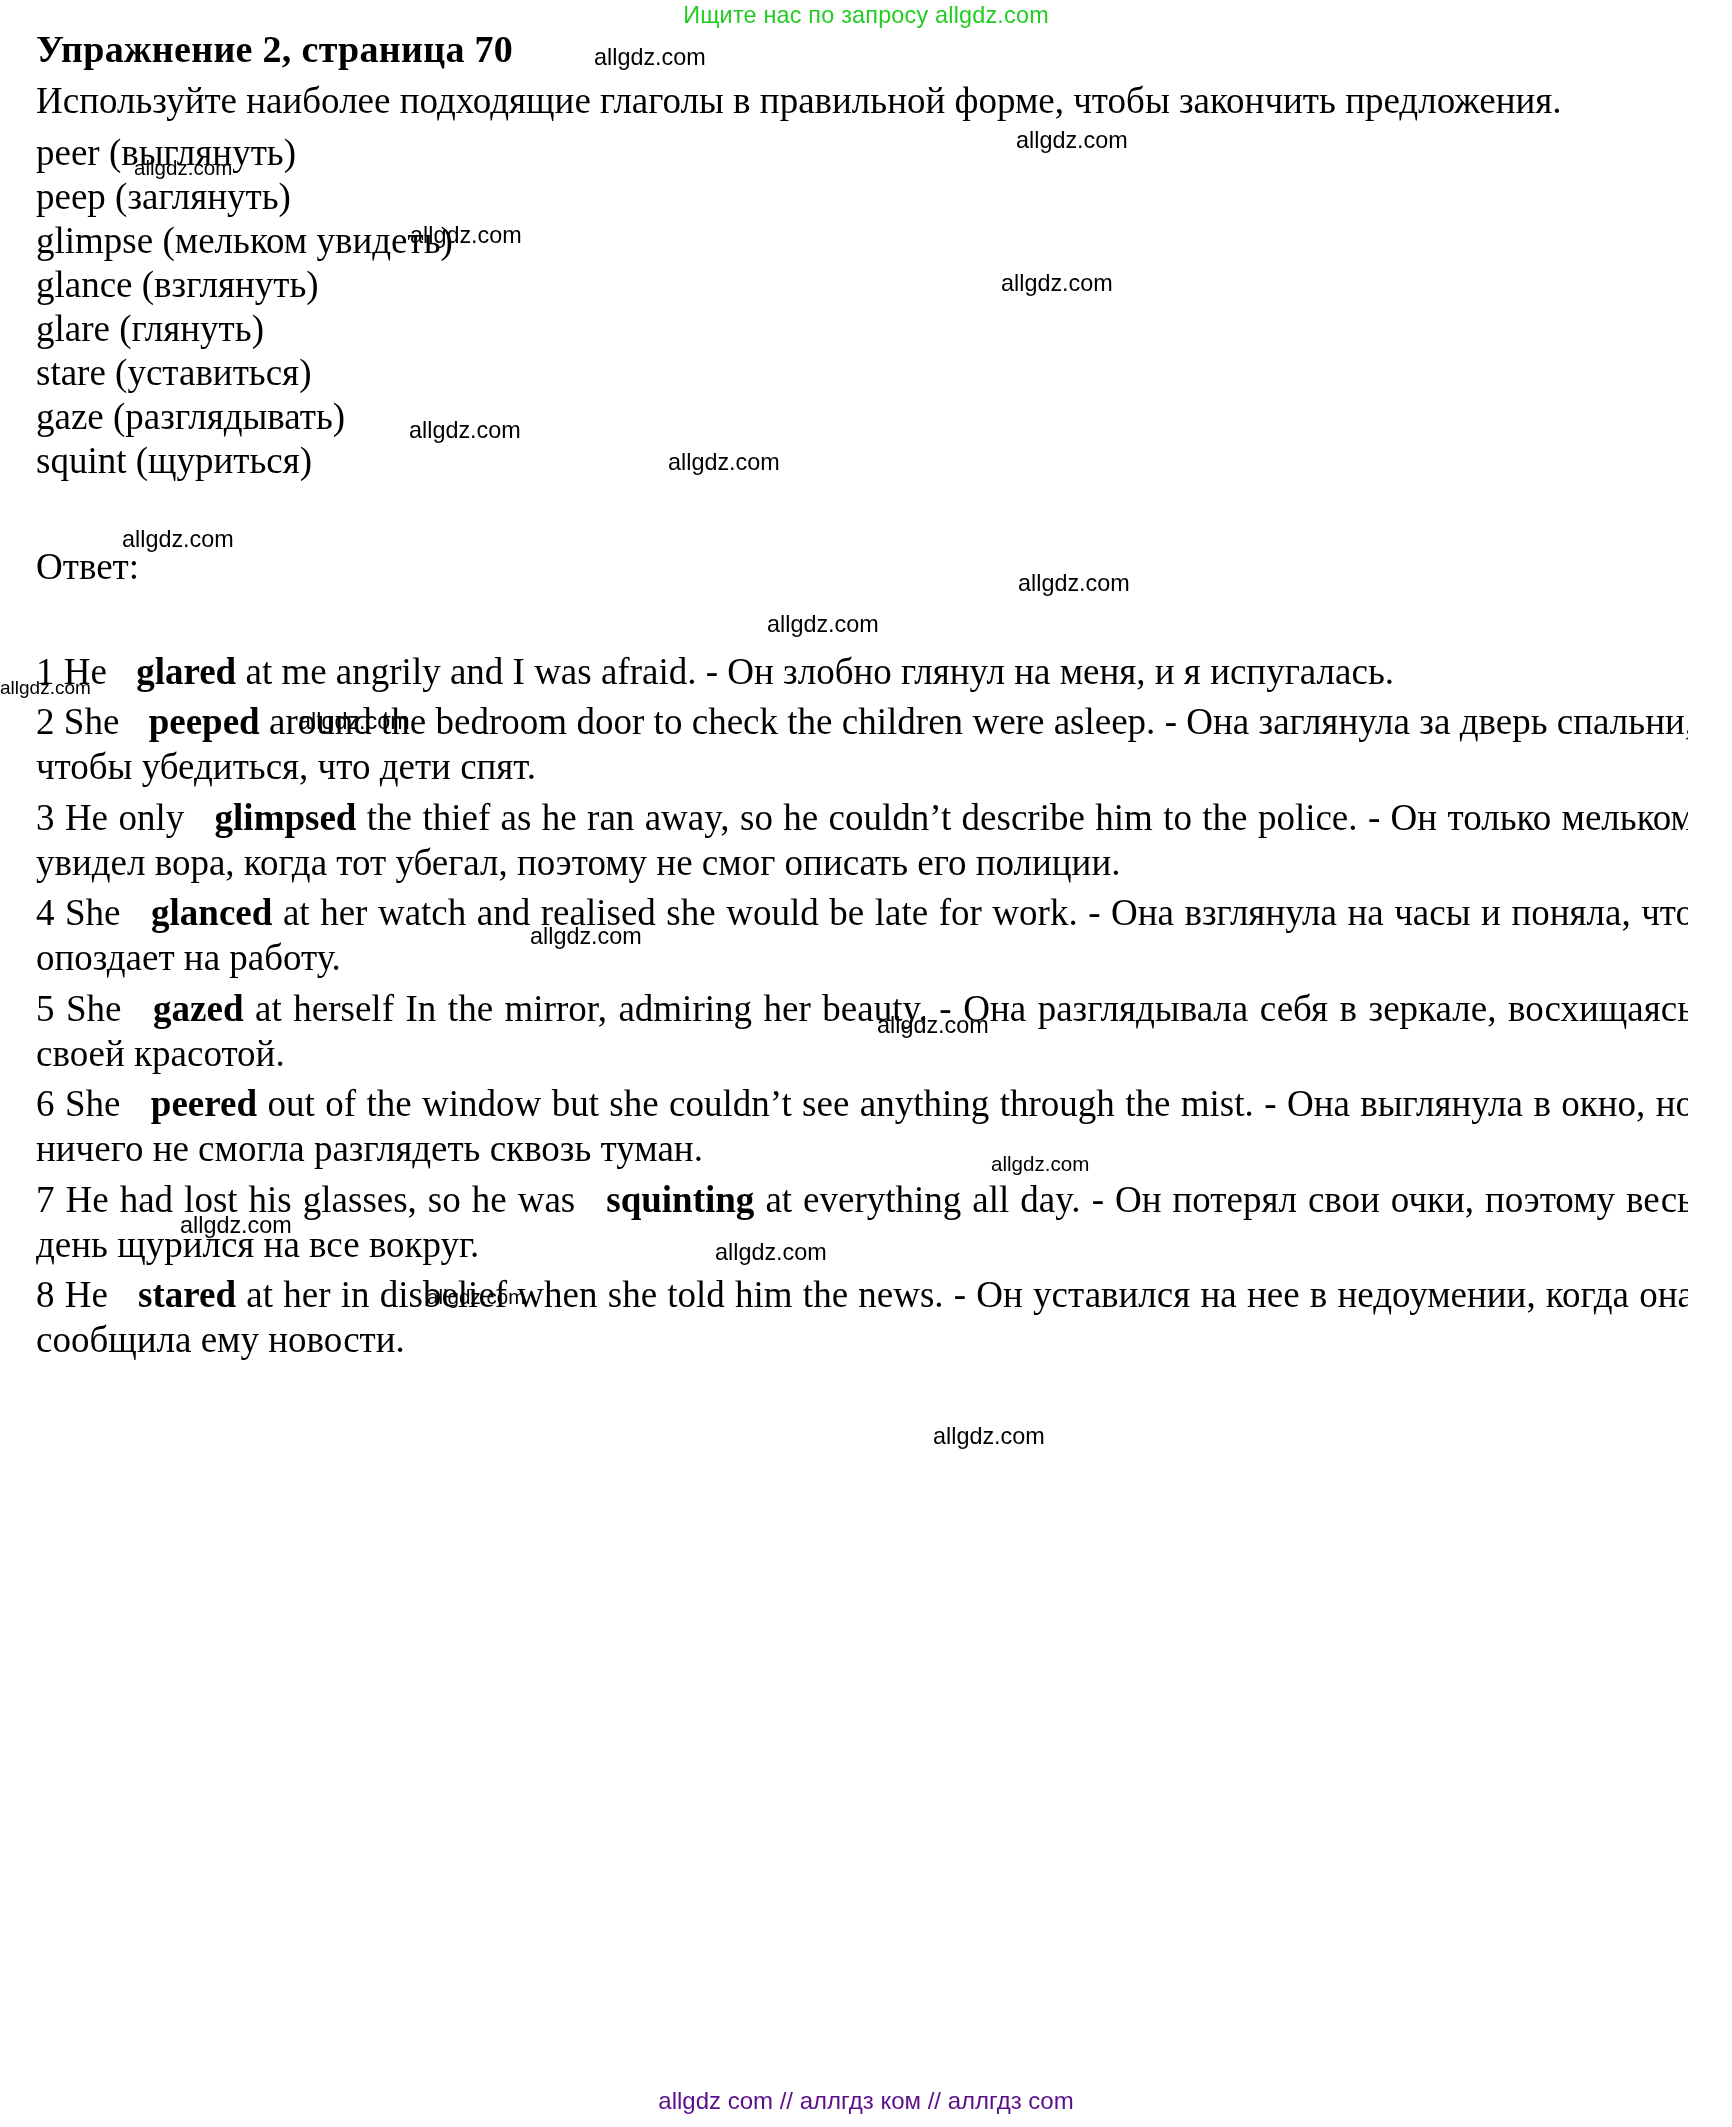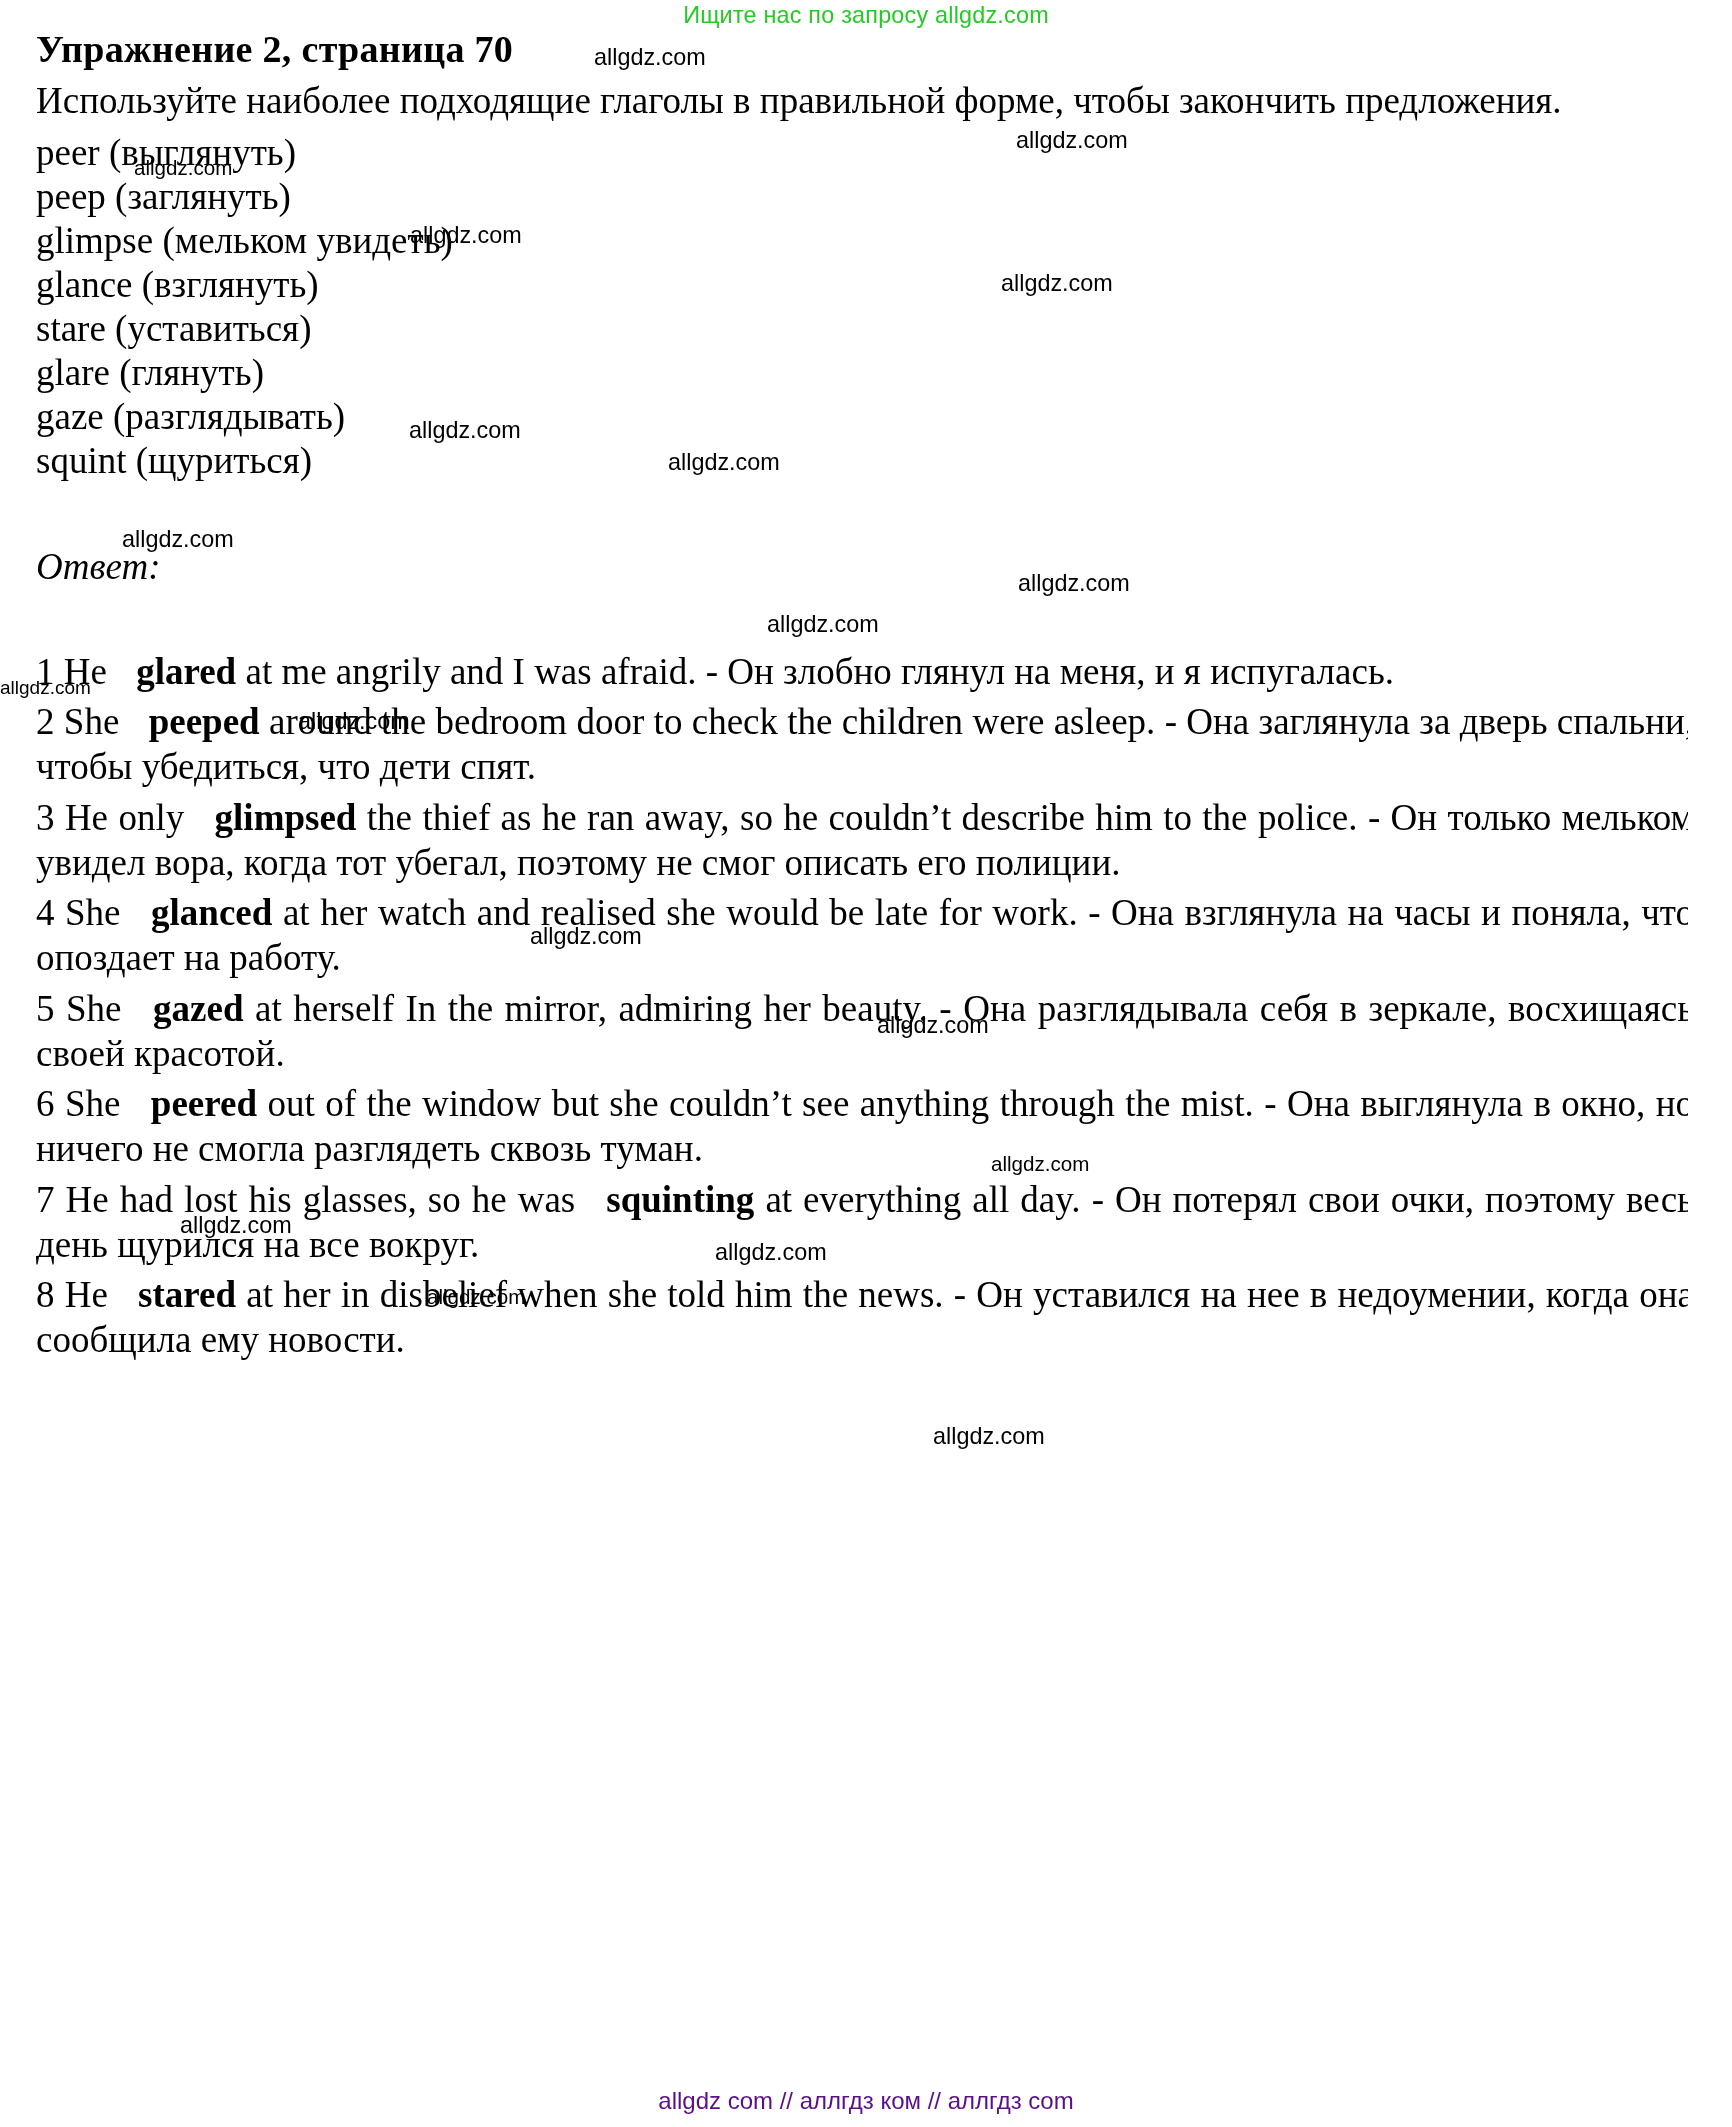--- a/index.html
+++ b/index.html
@@ -62,21 +62,20 @@
   .vocab-list li {
     font-size: 37px;
     line-height: 1.19;
     white-space: nowrap;
   }
 
   .answer-label {
     font-size: 37px;
     line-height: 1.2;
     margin-top: 62px;
-    font-style: italic;
   }
 
   .answers {
     margin-top: 60px;
   }
   .answers p {
     font-size: 37px;
     line-height: 1.215;
     text-align: justify;
     text-justify: inter-word;
@@ -117,22 +116,22 @@
 
     <h1 class="title">Упражнение 2, страница 70</h1>
 
     <p class="intro">Используйте наиболее подходящие глаголы в правильной форме, чтобы закончить предложения.</p>
 
     <ul class="vocab-list">
       <li>peer (выглянуть)</li>
       <li>peep (заглянуть)</li>
       <li>glimpse (мельком увидеть)</li>
       <li>glance (взглянуть)</li>
+      <li>glare (глянуть)</li>
       <li>stare (уставиться)</li>
-      <li>glare (глянуть)</li>
       <li>gaze (разглядывать)</li>
       <li>squint (щуриться)</li>
     </ul>
 
     <div class="answer-label">Ответ:</div>
 
     <div class="answers">
       <p><span>1 </span><span>He </span><b>glared</b><span> at me angrily and I was afraid. - Он злобно глянул на меня, и я испугалась.</span></p>
       <p><span>2 </span><span>She </span><b>peeped</b><span> around the bedroom door to check the children were asleep. - Она заглянула за дверь спальни, чтобы убедиться, что дети спят.</span></p>
       <p><span>3 </span><span>He only </span><b>glimpsed</b><span> the thief as he ran away, so he couldn’t describe him to the police. - Он только мельком увидел вора, когда тот убегал, поэтому не смог описать его полиции.</span></p>

